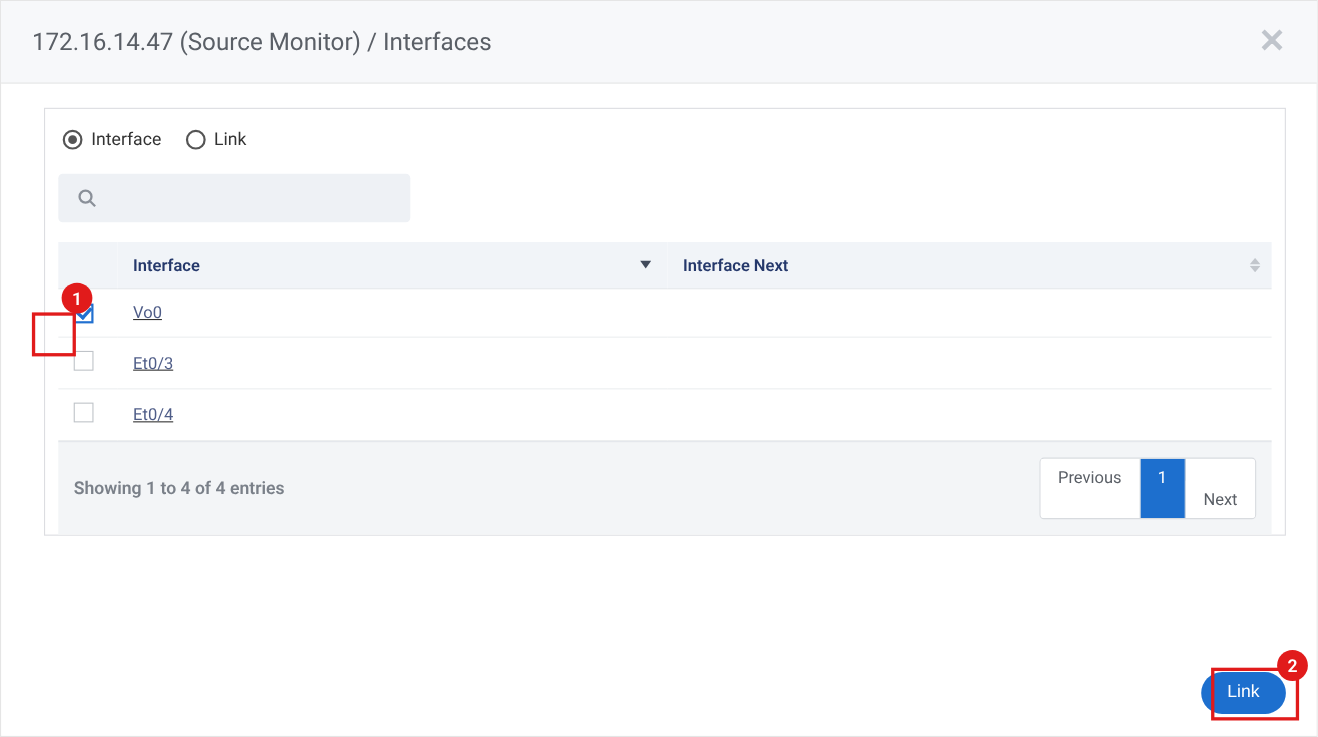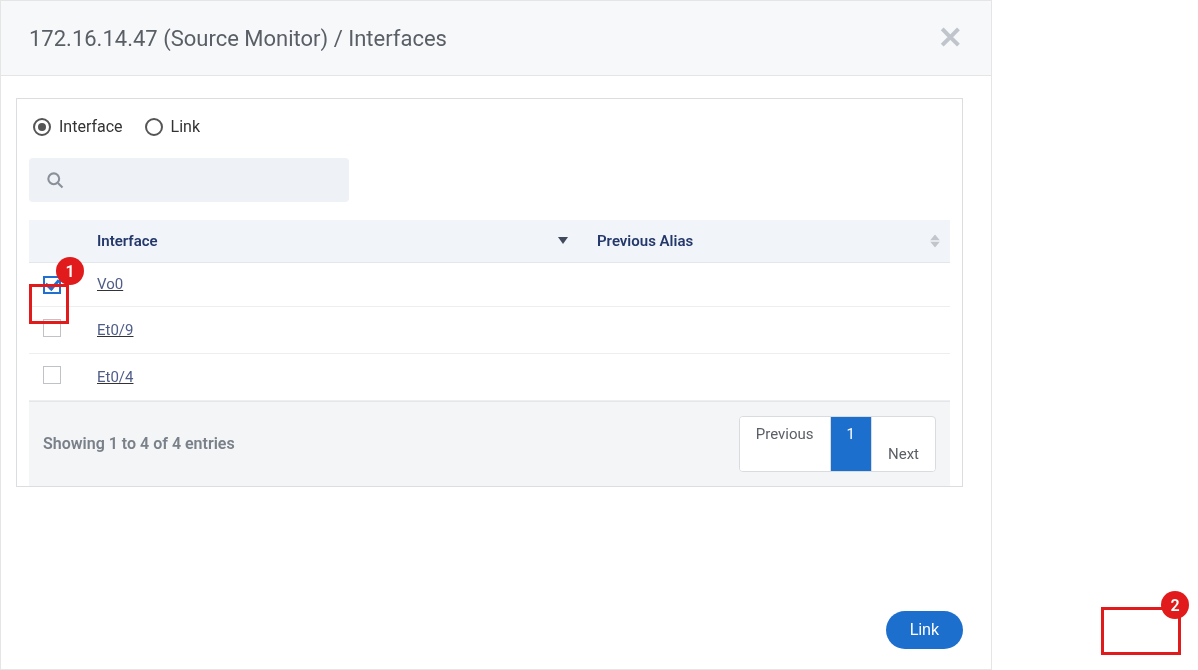--- a/index.html
+++ b/index.html
@@ -1,21 +1,21 @@
 <!DOCTYPE html>
 <html><head>
 <meta charset="utf-8">
 <style>
   * { box-sizing: border-box; margin: 0; padding: 0; }
   html, body { width: 1198px; height: 670px; font-family: -apple-system, BlinkMacSystemFont, "Segoe UI", Roboto, Helvetica, Arial, sans-serif; background: #ffffff; color: #333; }
-  .modal { width: 992px; height: 670px; border: 1px solid #e5e5e5; display: flex; flex-direction: column; }
+  .modal { width: 1198px; height: 670px; border: 1px solid #e5e5e5; display: flex; flex-direction: column; }
   .modal-header { background: #f7f8fa; border-bottom: 1px solid #e5e5e5; padding: 22px 28px; display: flex; align-items: center; justify-content: space-between; }
   .modal-title { font-size: 22px; font-weight: 400; color: #5a5f66; }
   .close-icon { font-size: 30px; color: #c0c5cc; cursor: pointer; line-height: 1; font-weight: bold; }
-  .modal-body { padding: 22px 28px 10px 15px; flex: 1; }
+  .modal-body { padding: 22px 28px 10px 39px; flex: 1; }
   .panel { border: 1px solid #dcdde1; padding: 18px 12px 0 12px; }
   .radio-row { display: flex; gap: 22px; align-items: center; margin-bottom: 22px; padding-left: 4px; }
   .radio-item { display: flex; align-items: center; gap: 8px; cursor: pointer; }
   .radio-outer { width: 18px; height: 18px; border: 2px solid #555; border-radius: 50%; display: flex; align-items: center; justify-content: center; }
   .radio-inner { width: 8px; height: 8px; background: #555; border-radius: 50%; }
   .radio-label { font-size: 16px; color: #333; }
   .search-wrap { background: #eef1f5; border-radius: 4px; width: 320px; height: 44px; display: flex; align-items: center; padding: 0 16px; margin-bottom: 18px; }
   .search-icon-svg { width: 20px; height: 20px; color: #8a9099; }
   .table { width: 100%; border-collapse: collapse; }
   .thead-row { background: #f1f4f8; }
@@ -84,21 +84,21 @@
             <th class="th th-checkbox"></th>
             <th class="th th-interface">
               <span>Interface</span>
               <span class="sort-caret">
                 <svg viewBox="0 0 12 12" fill="#414a5b">
                     <path d="M1 3 L11 3 L6 10 Z"></path>
                   </svg>
               </span>
             </th>
             <th class="th">
-              <span>Previous Alias</span>
+              <span>Interface Next</span>
               <span class="sort-updown">
                 <svg viewBox="0 0 10 6" fill="currentColor">
                     <path d="M0 6 L10 6 L5 0 Z"></path>
                   </svg>
                 <svg viewBox="0 0 10 6" fill="currentColor">
                     <path d="M0 0 L10 0 L5 6 Z"></path>
                   </svg>
               </span>
             </th>
           </tr>
@@ -108,21 +108,21 @@
             <td class="td td-checkbox">
               <span class="checkbox checked"></span>
             </td>
             <td class="td">Vo0</td>
             <td class="td"></td>
           </tr>
           <tr class="tr">
             <td class="td td-checkbox">
               <span class="checkbox"></span>
             </td>
-            <td class="td">Et0/9</td>
+            <td class="td">Et0/3</td>
             <td class="td"></td>
           </tr>
           <tr class="tr">
             <td class="td td-checkbox">
               <span class="checkbox"></span>
             </td>
             <td class="td">Et0/4</td>
             <td class="td"></td>
           </tr>
         </tbody>

